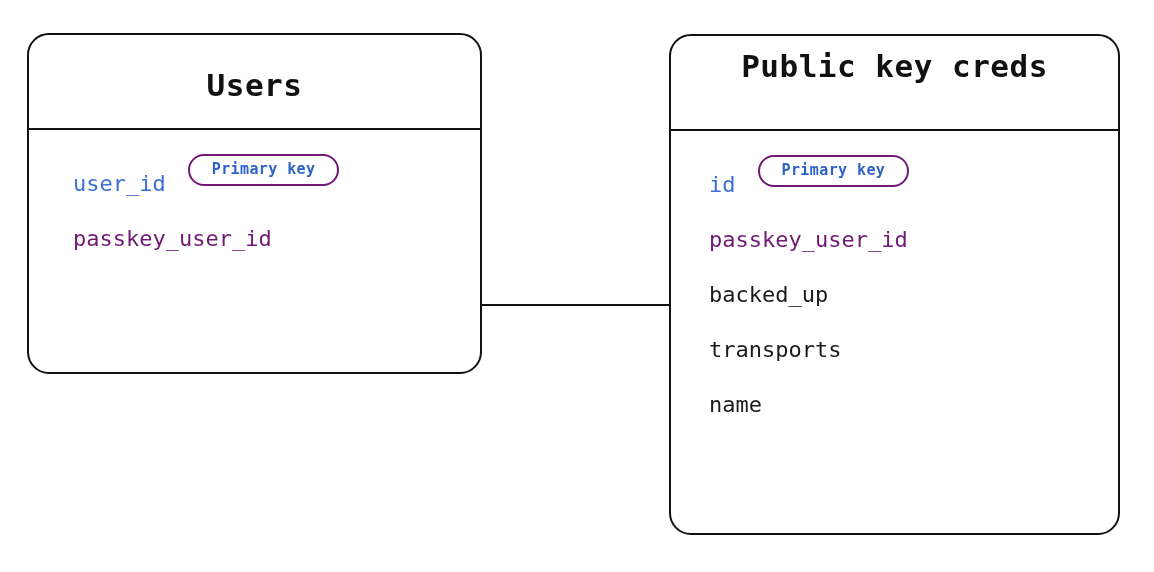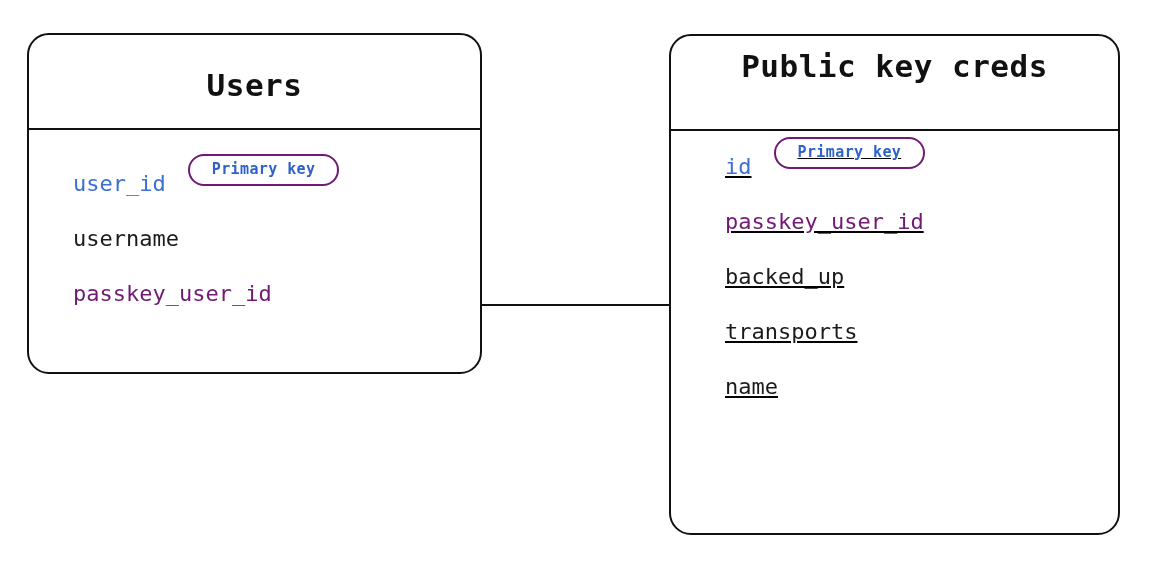--- a/index.html
+++ b/index.html
@@ -117,21 +117,21 @@
   #entity-users .attr-list { top: 107px; padding-left: 44px; }
 
   #entity-credentials {
     left: 669px;
     top: 34px;
     width: 451px;
     height: 501px;
   }
   #entity-credentials .entity-title { margin-top: 15px; }
   #entity-credentials .entity-divider { top: 93px; }
-  #entity-credentials .attr-list { top: 89px; padding-left: 54px; text-decoration: underline; }
+  #entity-credentials .attr-list { top: 107px; padding-left: 38px; }
 
   #relation-line {
     left: 481px;
     top: 304px;
     width: 189px;
   }
 </style>
 </head>
 <body>
 
@@ -142,23 +142,20 @@
   <div class="entity" id="entity-users">
     <div class="entity-title">Users</div>
     <div class="entity-divider"></div>
     <div class="attr-list">
 
       <div class="attr-row">
         <span class="attr-name key">user_id</span>
         <span class="badge">Primary key</span>
       </div>
 
-      <div class="attr-row">
-        <span class="attr-name">username</span>
-      </div>
 
       <div class="attr-row">
         <span class="attr-name fk">passkey_user_id</span>
       </div>
 
     </div>
   </div>
 
   <div class="entity" id="entity-credentials">
     <div class="entity-title">Public key creds</div>

